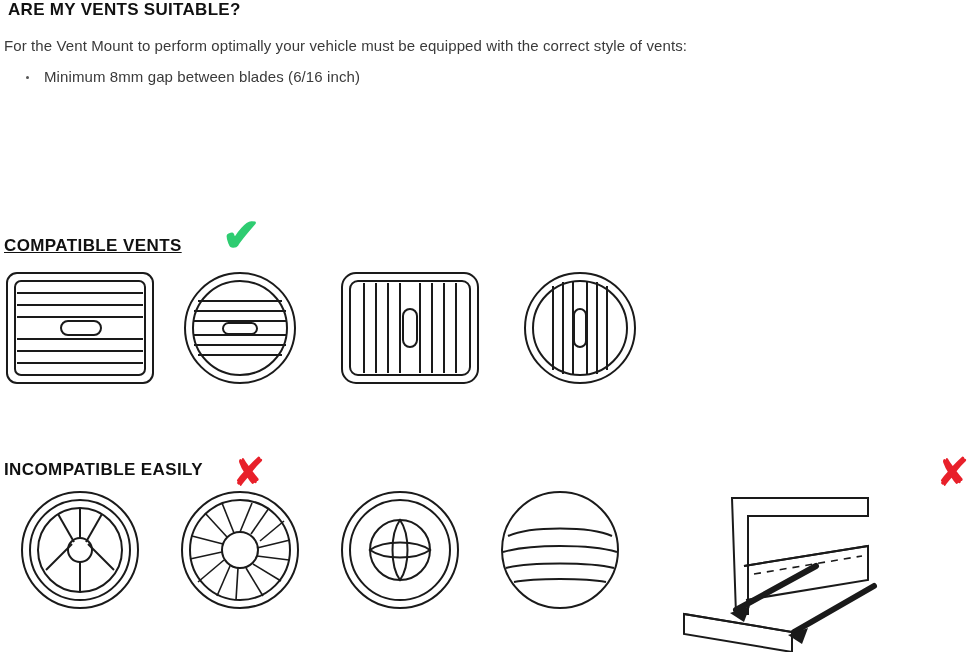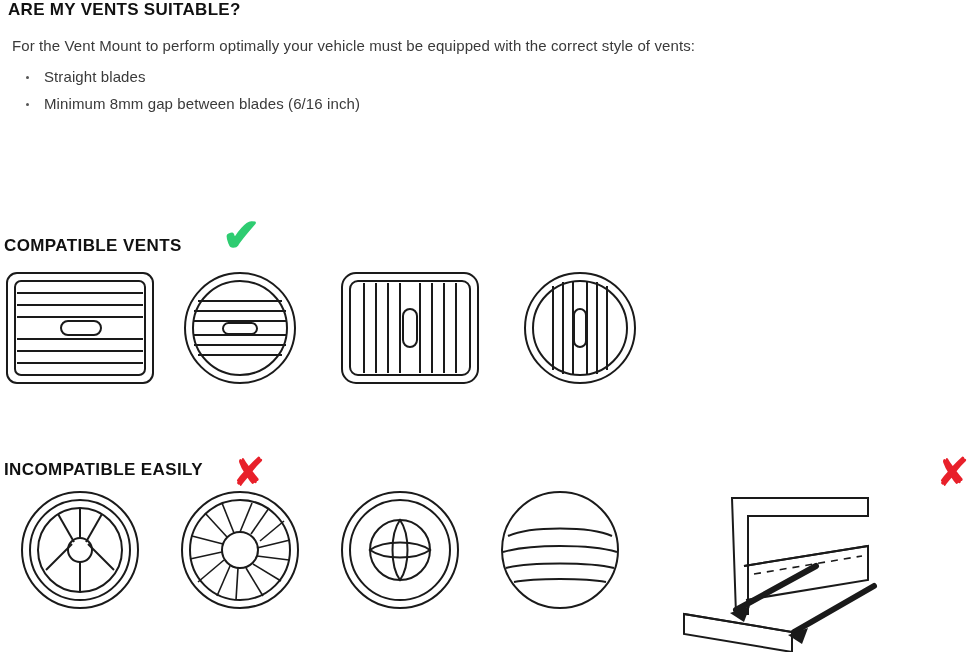--- a/index.html
+++ b/index.html
@@ -26,21 +26,21 @@
     position: absolute;
     left: 8px;
     top: 0px;
     font-size: 17px;
     font-weight: bold;
     letter-spacing: 0.3px;
     color: #111;
   }
   .intro-line {
     position: absolute;
-    left: 12px;
+    left: 4px;
     top: 37px;
     font-size: 15px;
     color: #3a3a3a;
     letter-spacing: 0.1px;
   }
   .req-list {
     position: absolute;
     left: 22px;
     top: 68px;
     margin: 0;
@@ -68,21 +68,21 @@
 
   
   .section-heading {
     position: absolute;
     font-size: 17px;
     font-weight: bold;
     letter-spacing: 0.4px;
     color: #111;
     white-space: nowrap;
   }
-  #compat-heading { left: 4px; top: 236px; }
+  #compat-heading { left: 4px; top: 236px; text-decoration: underline; }
   #incompat-heading { left: 4px; top: 460px; }
   #removable-heading { left: 641px; top: 460px; }
 
   .mark {
     position: absolute;
     font-weight: bold;
     line-height: 1;
     user-select: none;
   }
   .check {
@@ -124,21 +124,20 @@
 </style>
 </head>
 <body>
 
 <div class="page">
 
   <div class="main-heading">ARE MY VENTS SUITABLE?</div>
   <div class="intro-line">For the Vent Mount to perform optimally your vehicle must be equipped with the correct style of vents:</div>
 
   <ul class="req-list">
-    <li>Straight blades</li>
     <li>Minimum 8mm gap between blades (6/16 inch)</li>
   </ul>
 
   <div class="section-heading" id="compat-heading">COMPATIBLE VENTS</div>
   <div class="mark check" id="check-compat">✔</div>
 
   <div class="icon-row" id="compat-row">
 
     <div class="vent-cell">
       <svg width="150" height="114" viewBox="0 0 150 114" fill="none" stroke="#1a1a1a" stroke-width="2">

